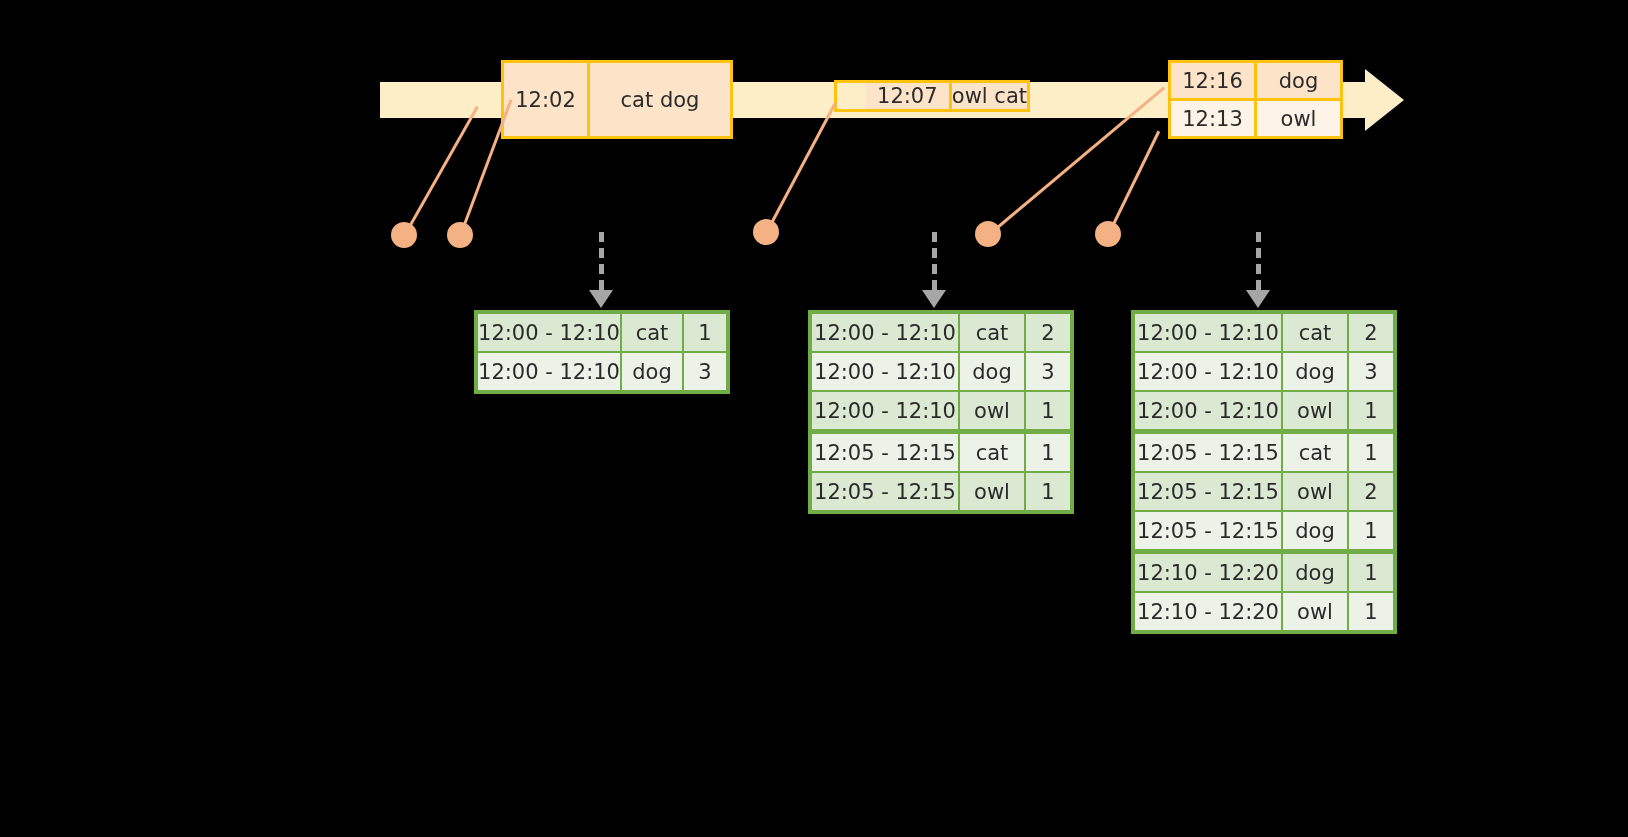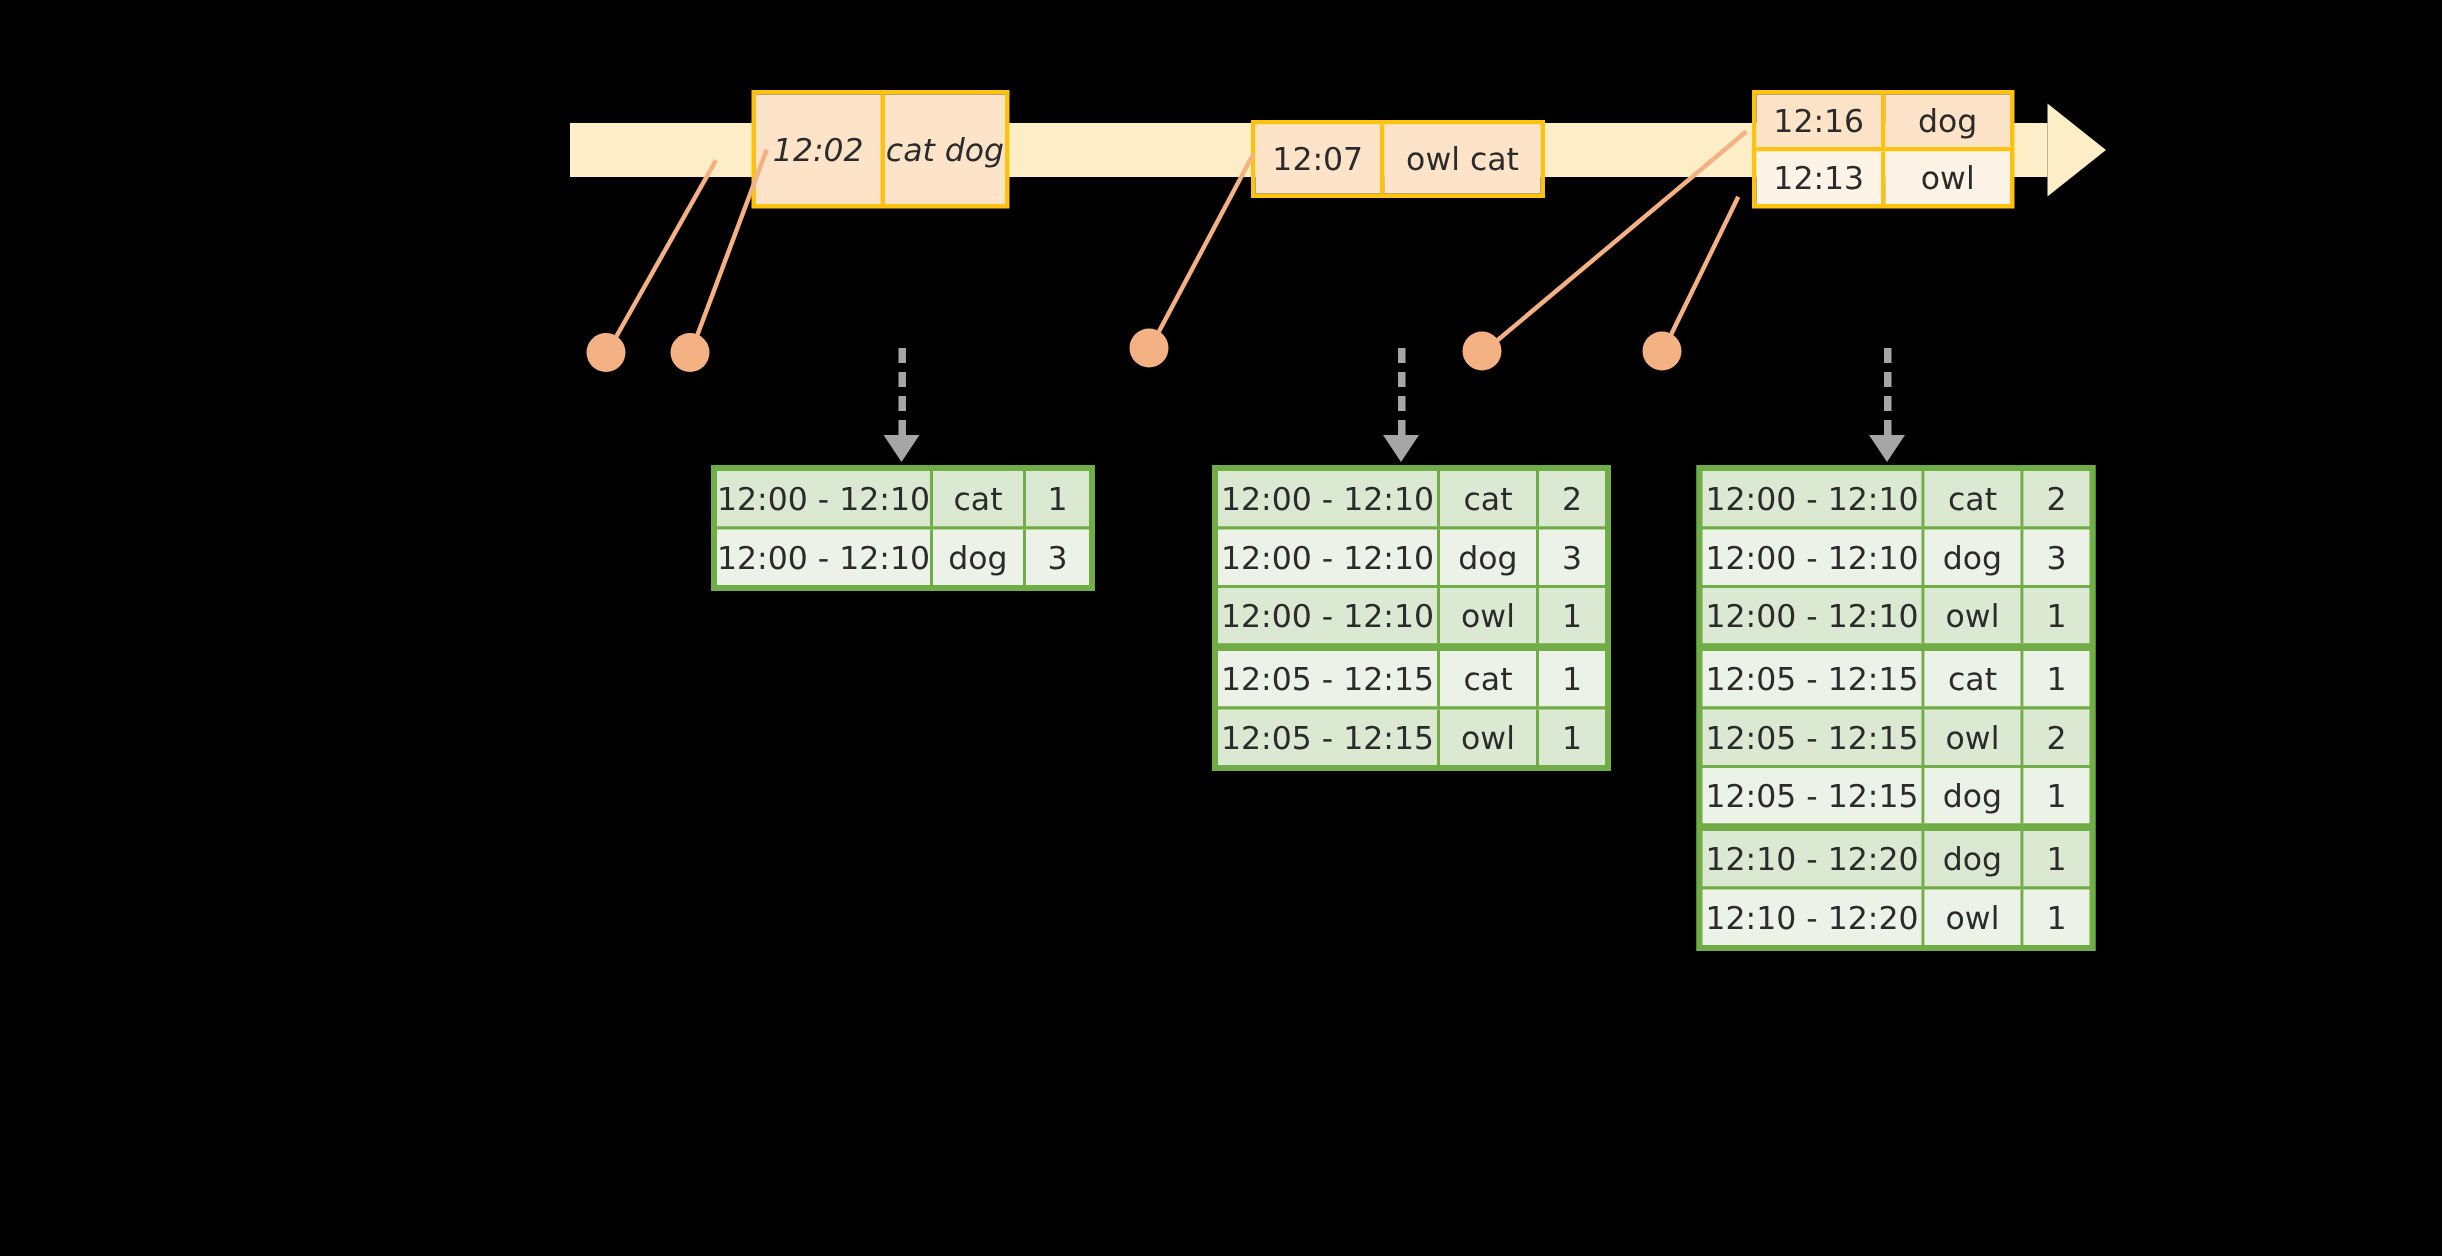--- a/index.html
+++ b/index.html
@@ -43,28 +43,28 @@
   .grow.b .gcell{background:#edf2e8;}
 </style>
 </head>
 <body>
 
 <div id="stage">
 
   <div class="tl-bar" style="left:380px;top:82px;width:985px;height:36px;"></div>
   <div class="tl-arrow" style="left:1365px;top:69px;"></div>
 
-  <div class="evt-box" style="left:501px;top:60px;width:172px;height:79px;font-style:italic;">
+  <div class="evt-box" style="left:501px;top:60px;width:232px;height:79px;">
     <div class="evt-row shade">
       <div class="evt-cell time">12:02</div>
       <div class="evt-cell words" style="flex:1">cat dog</div>
     </div>
   </div>
 
-  <div class="evt-box single" style="left:834px;top:80px;width:196px;height:52px;">
+  <div class="evt-box single" style="left:834px;top:80px;width:196px;height:32px;align-items:flex-end;">
     <div class="evt-row shade">
       <div class="evt-cell time">12:07</div>
       <div class="evt-cell words" style="flex:1">owl cat</div>
     </div>
   </div>
 
   <div class="evt-box" style="left:1168px;top:60px;width:175px;height:79px;">
     <div class="evt-row shade">
       <div class="evt-cell time">12:16</div>
       <div class="evt-cell words" style="flex:1">dog</div>

